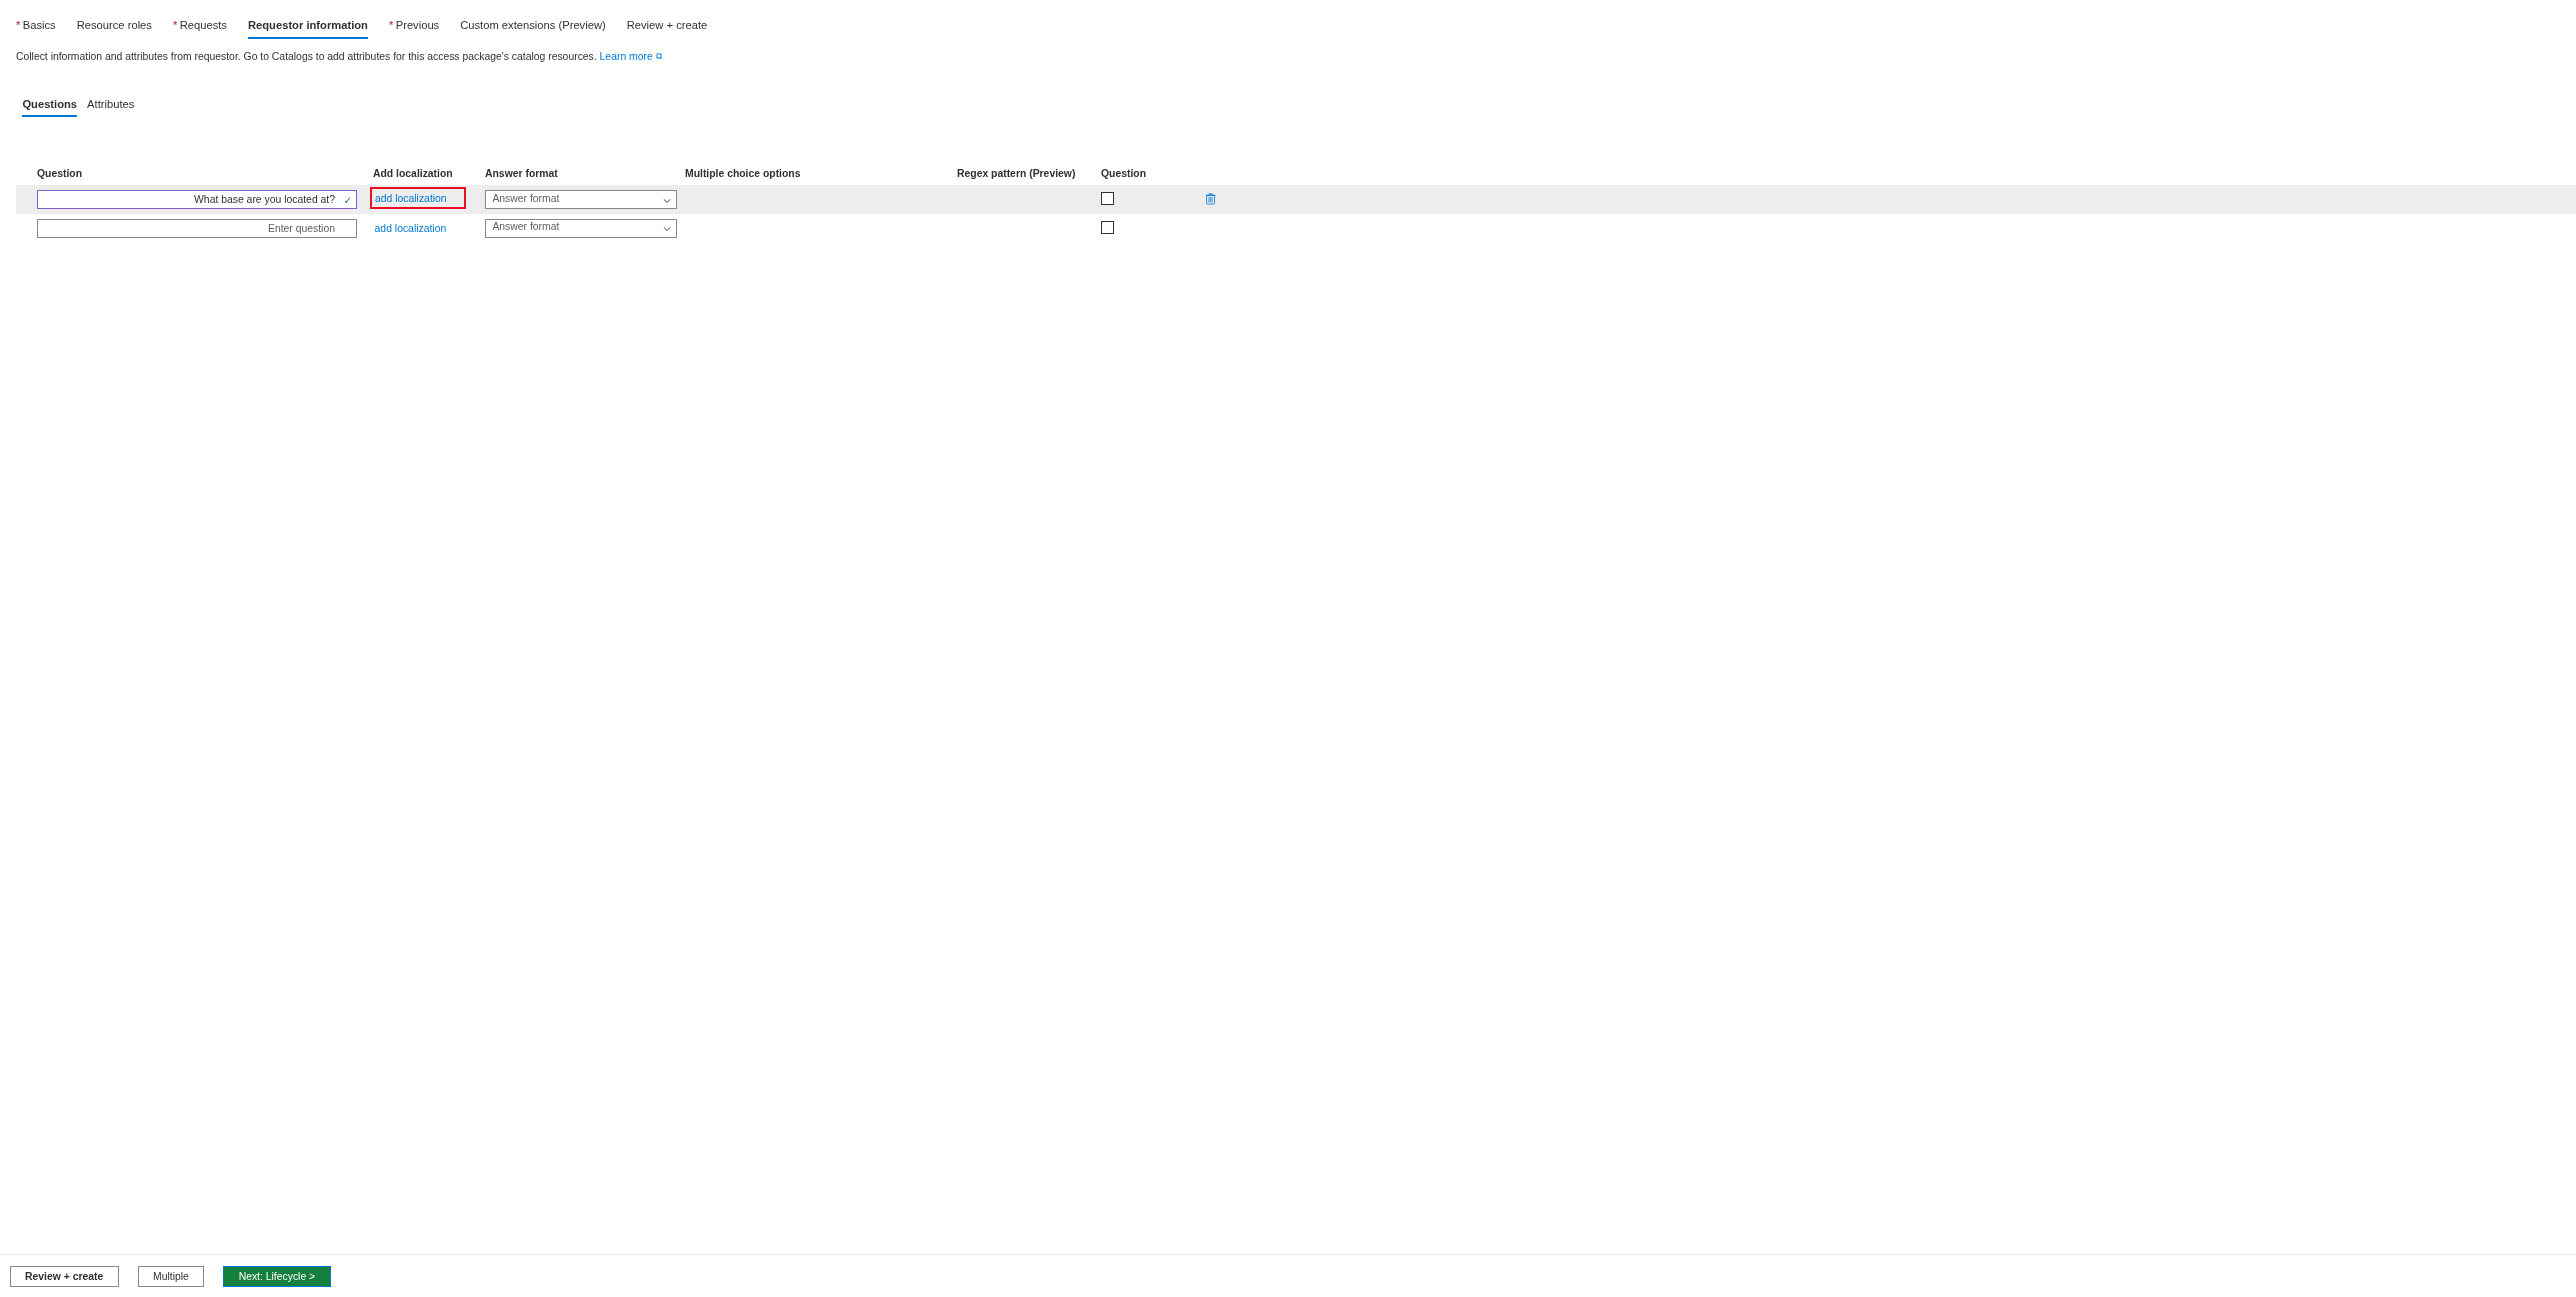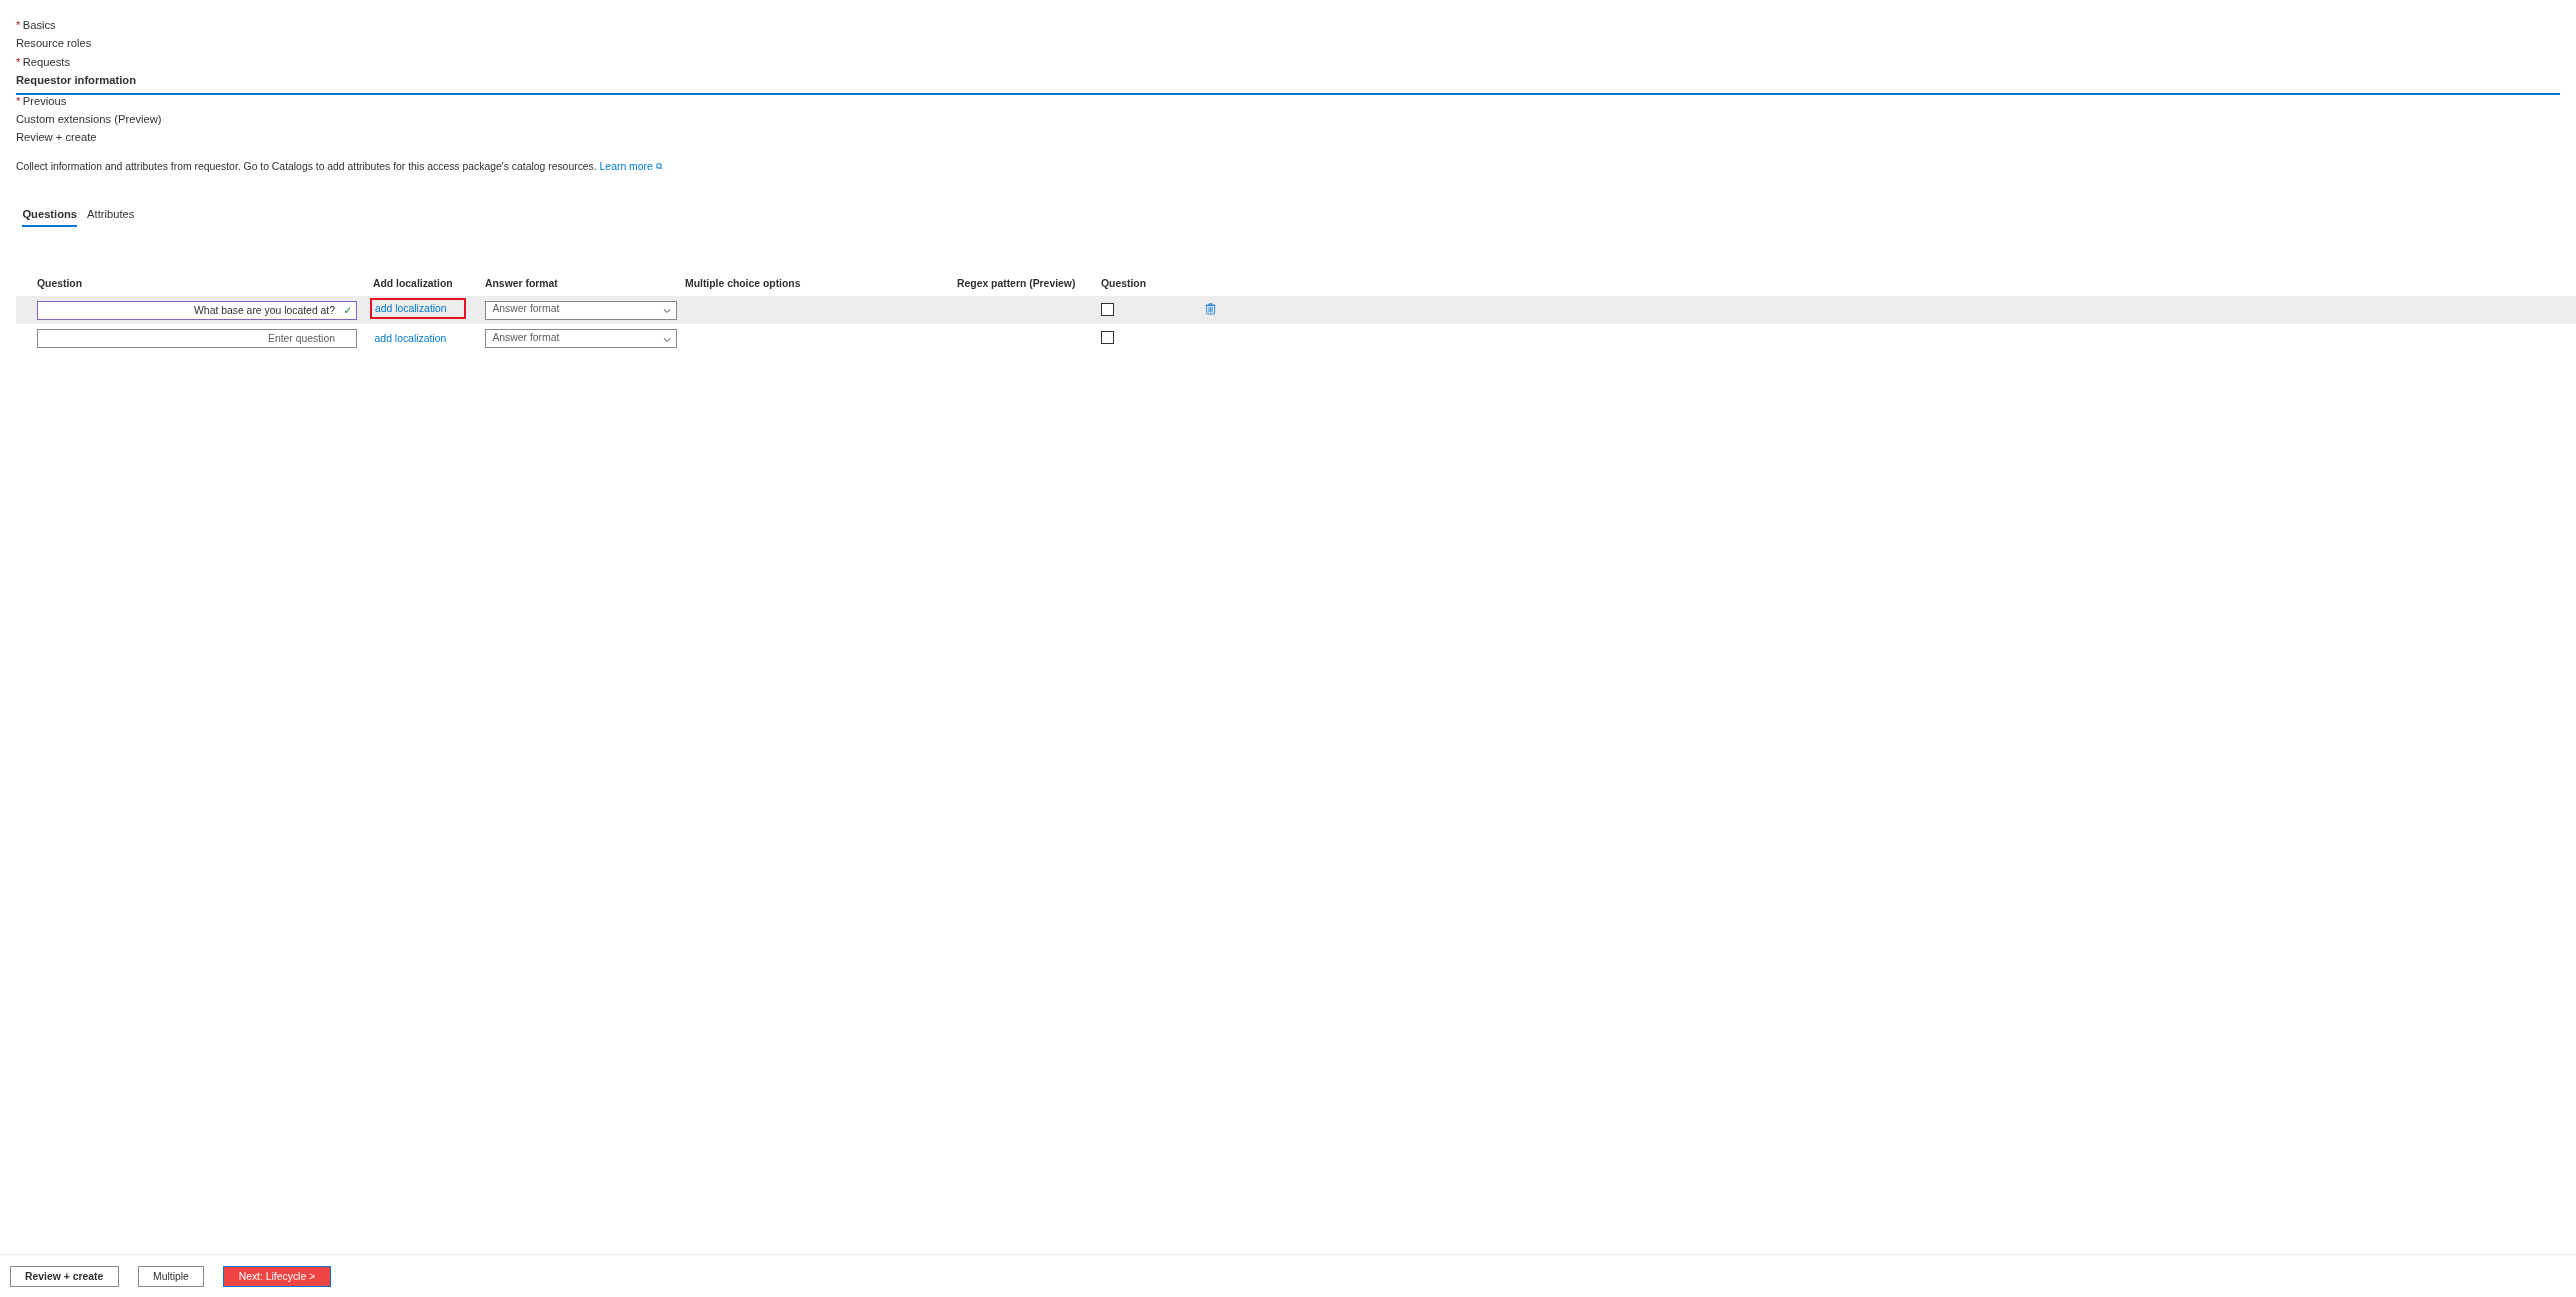--- a/index.html
+++ b/index.html
@@ -13,23 +13,23 @@
     transform-origin: top left;
   }
   .page {
     padding: 19px 16px 0 16px;
     position: relative;
     min-height: 100%;
   }
   
   .wizard-tabs {
     display: flex;
+    gap: 21px;
     border-bottom: none;
     margin-bottom: 11.2px;
-    flex-direction: column;
   }
   .wizard-tab {
     font-size: 11.2px;
     color: #323130;
     cursor: pointer;
     padding-bottom: 6.4px;
     position: relative;
     white-space: nowrap;
   }
   .wizard-tab .req {
@@ -201,21 +201,21 @@
     height: 21px;
     padding: 0 14.4px;
     font-size: 10.4px;
     font-family: inherit;
     border: 0.8px solid #8a8886;
     background: #ffffff;
     cursor: pointer;
     color: #323130;
   }
   .btn.primary {
-    background: #ef4444;
+    background: #15803d;
     border-color: #0078d4;
     color: #ffffff;
     font-weight: 400;
   }
   .btn.bold { font-weight: 600; }
 </style>
 </head>
 <body>
 <div class="page">
 

